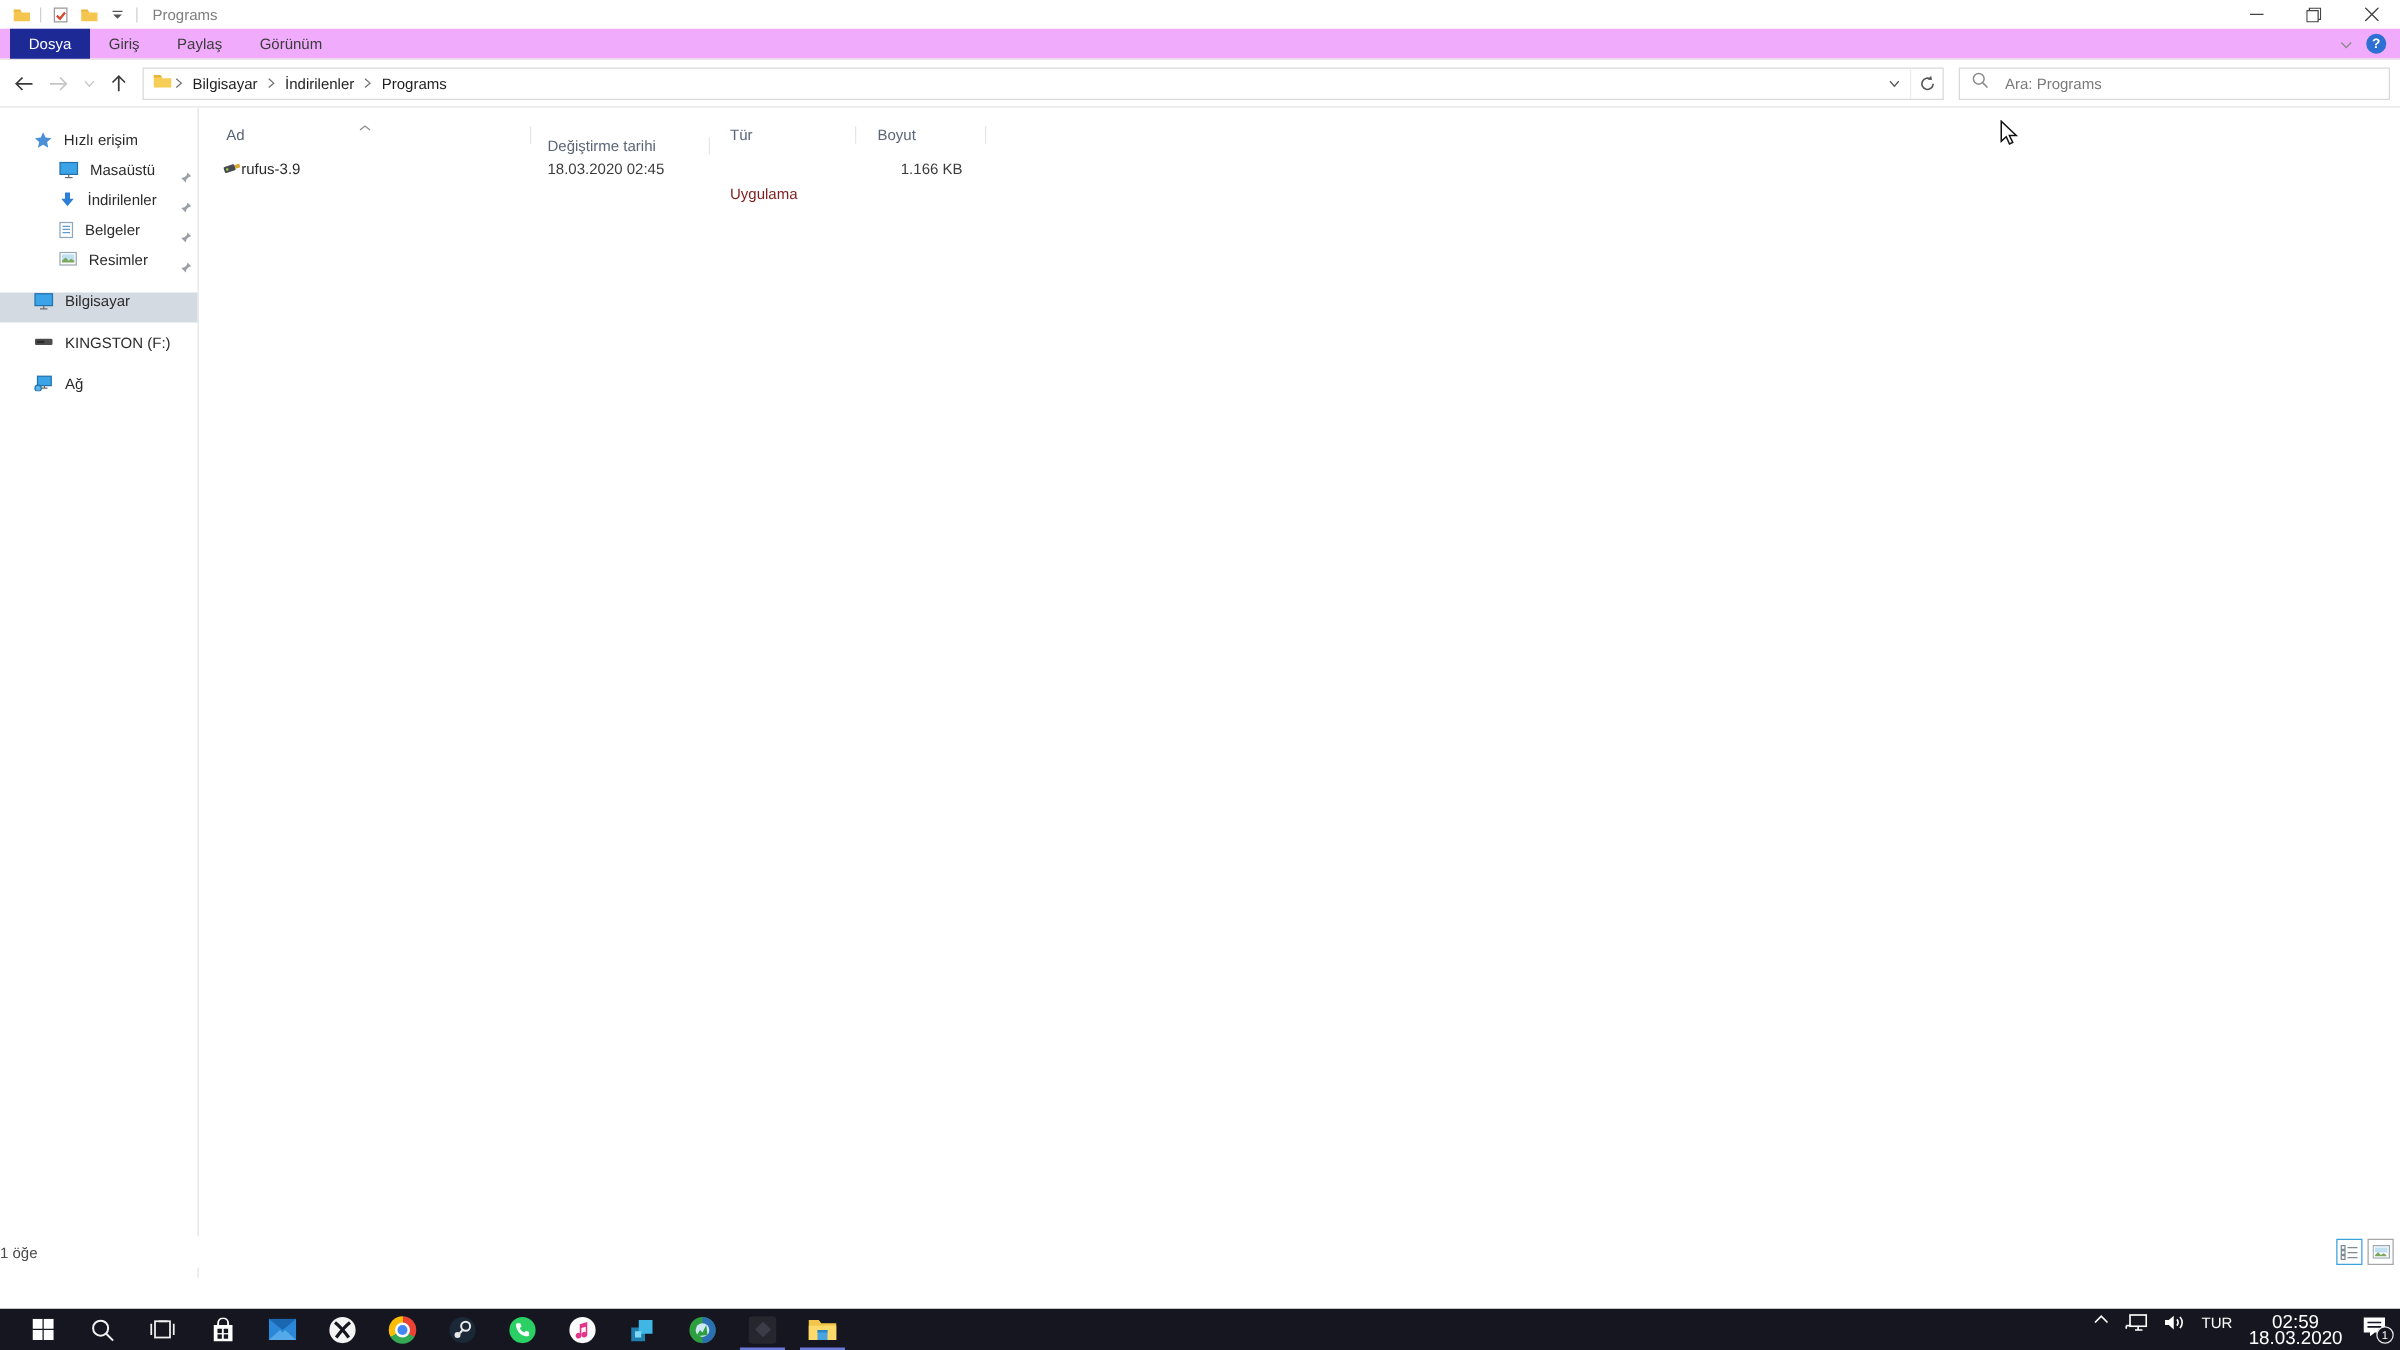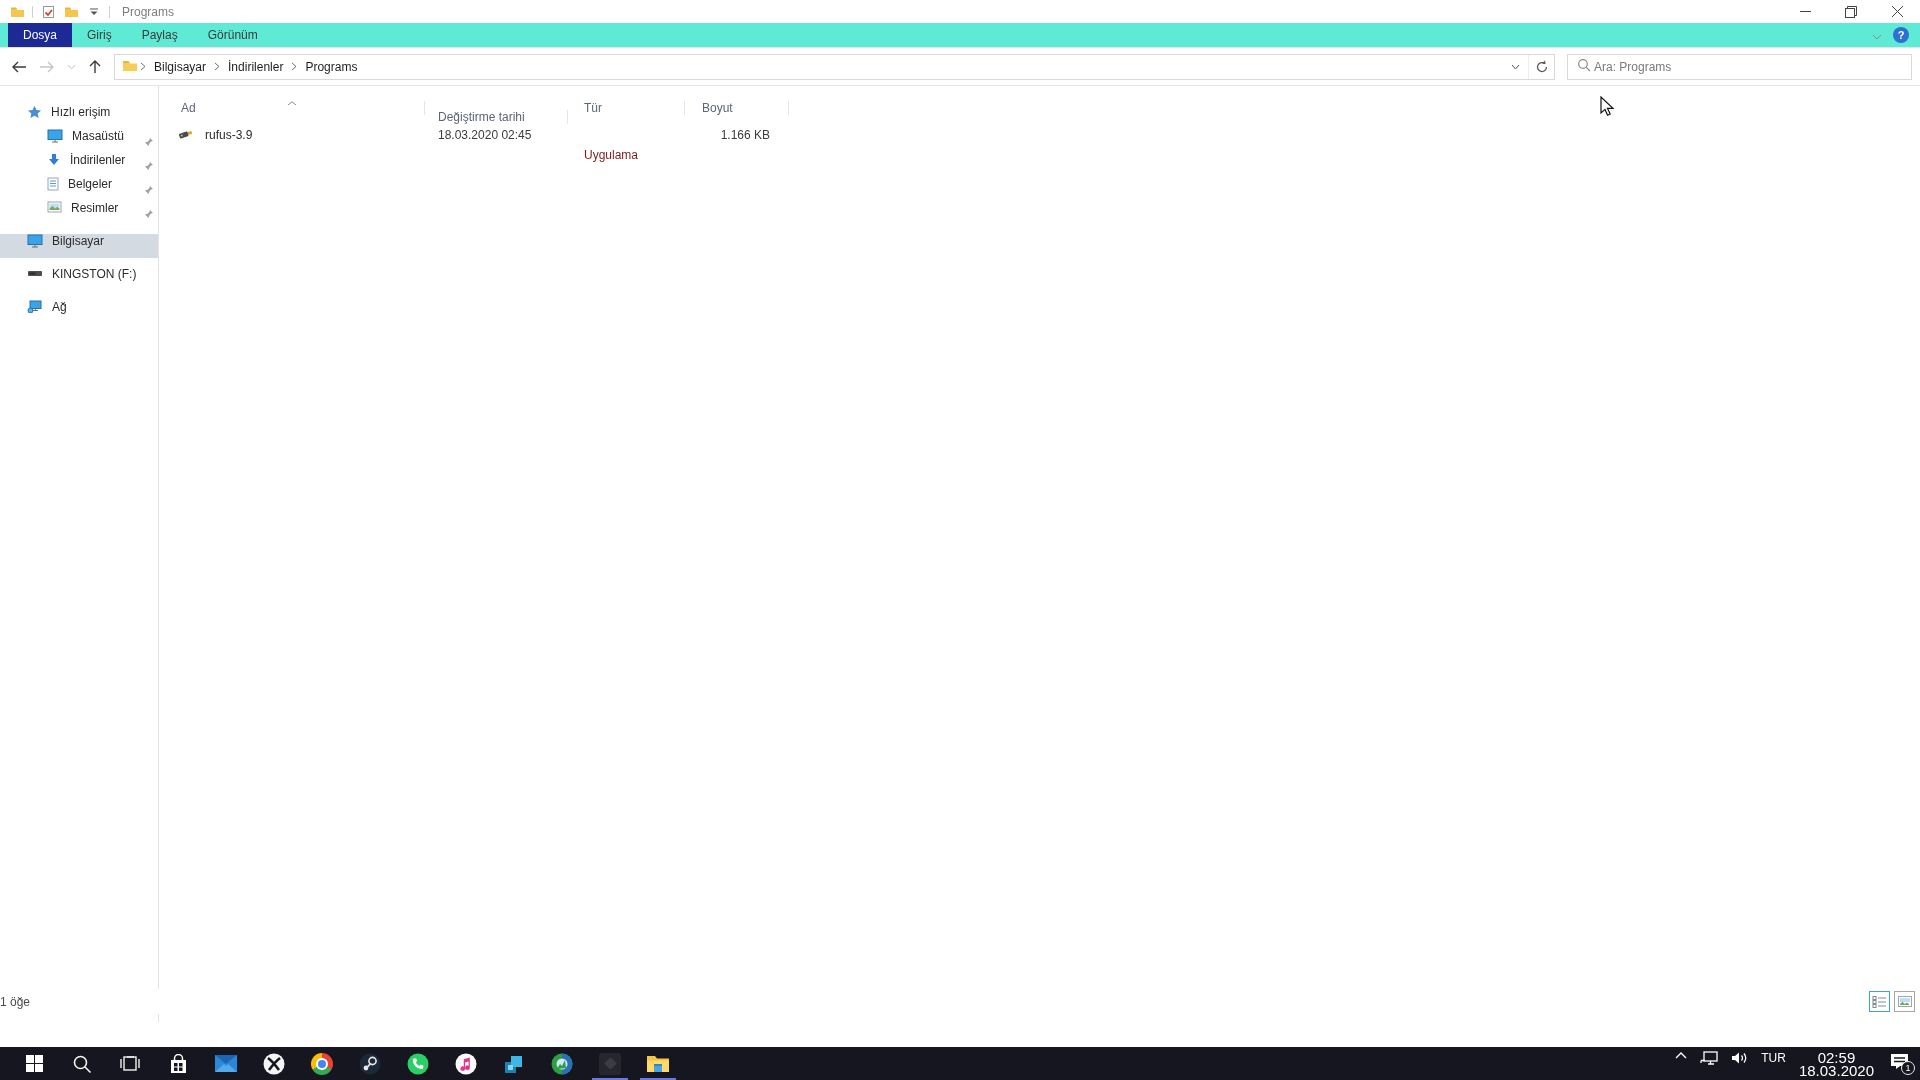--- a/index.html
+++ b/index.html
@@ -10,41 +10,41 @@
   
   .titlebar { height:23px; display:flex; align-items:center; background:#fff; }
   .qat { display:flex; align-items:center; gap:7px; padding-left:9px; height:100%; }
   .qat-sep { width:1px; height:12px; background:#d0d0d0; }
   .qat-btn { display:flex; align-items:center; justify-content:center; width:16px; height:16px; }
   .win-title { margin-left:12px; font-size:12px; color:#7e7e7e; }
   .win-controls { margin-left:auto; display:flex; height:100%; }
   .ctrl { width:46px; height:100%; display:flex; align-items:center; justify-content:center; }
 
   
-  .menubar { height:24px; display:flex; align-items:stretch; padding-left:8px; background:#5eead4; }
+  .menubar { height:24px; display:flex; align-items:stretch; padding-left:8px; background:#f0abfc; }
   .tab { padding:0 15px; font-size:12px; color:#3b3b3b; display:flex; align-items:center; }
   .tab.active { background:#1d2a96; color:#fff; }
   .menubar-right { margin-left:auto; display:flex; align-items:center; gap:11px; padding-right:11px; }
   .help-circle { width:16px; height:16px; border-radius:50%; background:#2d6fd2; color:#fff;
                  font-size:11px; font-weight:bold; display:flex; align-items:center; justify-content:center; }
 
   
   .navbar { height:39px; display:flex; align-items:center; gap:2px; padding:0 8px 0 6px;
             border-top:1px solid #e5e5e5; border-bottom:1px solid #e5e5e5; background:#fff; }
   .nav-btn { width:26px; height:26px; display:flex; align-items:center; justify-content:center; }
   .nav-btn.narrow { width:18px; }
   .addressbar { flex:1; height:26px; border:1px solid #d9d9d9; background:#fff; margin-left:4px;
                 display:flex; align-items:center; padding-left:7px; }
   .crumb { font-size:12px; color:#1f1f1f; padding:0 6px; white-space:nowrap; }
   .crumb-sep { display:flex; align-items:center; padding:0 2px; }
   .addr-right { margin-left:auto; display:flex; align-items:center; height:100%; }
   .addr-btn { width:26px; height:100%; display:flex; align-items:center; justify-content:center;
               border-left:1px solid #ededed; }
   .searchbox { width:345px; height:26px; border:1px solid #d9d9d9; margin-left:10px;
-               display:flex; align-items:center; gap:3px; padding-left:9px; }
+               display:flex; align-items:center; gap:13px; padding-left:9px; }
   .searchbox input { border:none; outline:none; flex:1; font-size:12px; color:#555;
                      font-family:"Liberation Sans",sans-serif; background:transparent; }
   .searchbox input::placeholder { color:#7a7a7a; opacity:1; }
 
   
   .main { position:absolute; top:86px; bottom:25px; left:0; right:0; display:flex; }
   .sidebar { width:159px; border-right:1px solid #e3e3e3; padding-top:19px; flex:none; }
   .side-item { height:24px; display:flex; align-items:flex-start; gap:9px; padding-left:27px;
                font-size:12px; color:#2b2b2b; position:relative; }
   .side-item.child { padding-left:47px; }
@@ -57,21 +57,21 @@
   .col { font-size:12px; color:#5a6678; height:100%; display:flex; align-items:center; position:relative; }
   .col::after { content:""; position:absolute; right:0; top:7px; height:14px; width:1px; background:#e6e6e6; }
   .col.c-name  { width:266px; padding-left:22px; }
   .col.c-date  { width:143px; padding-left:13px;margin-top:17px; }
   .col.c-type  { width:117px; padding-left:16px; }
   .col.c-size  { width:104px; padding-left:17px; }
   .sort-caret { position:absolute; left:128px; top:-2px; }
 
   .filerow { display:flex; height:26px; align-items:center; }
   .cell { font-size:12px; color:#2b2b2b; height:100%; display:flex; align-items:center; }
-  .cell.c-name { width:266px; padding-left:19px; gap:12px; }
+  .cell.c-name { width:266px; padding-left:19px; gap:0; }
   .cell.c-date { width:143px; padding-left:13px; color:#3c3c3c; }
   .cell.c-type { width:117px; padding-left:16px; color:#7f1d1d;margin-top:40px; }
   .cell.c-size { width:104px; justify-content:flex-end; padding-right:19px; color:#3c3c3c; }
 
   
   .statusbar { position:absolute; left:0; right:0; bottom:33px; height:25px; background:#fff;
                display:flex; align-items:center; font-size:12px; color:#4a4a4a; }
   .view-toggles { position:absolute; right:5px; top:2px; display:flex; gap:4px; }
   .vt { width:21px; height:21px; display:flex; align-items:center; justify-content:center;
         border:1px solid #a6a6a6; background:#fff; }

